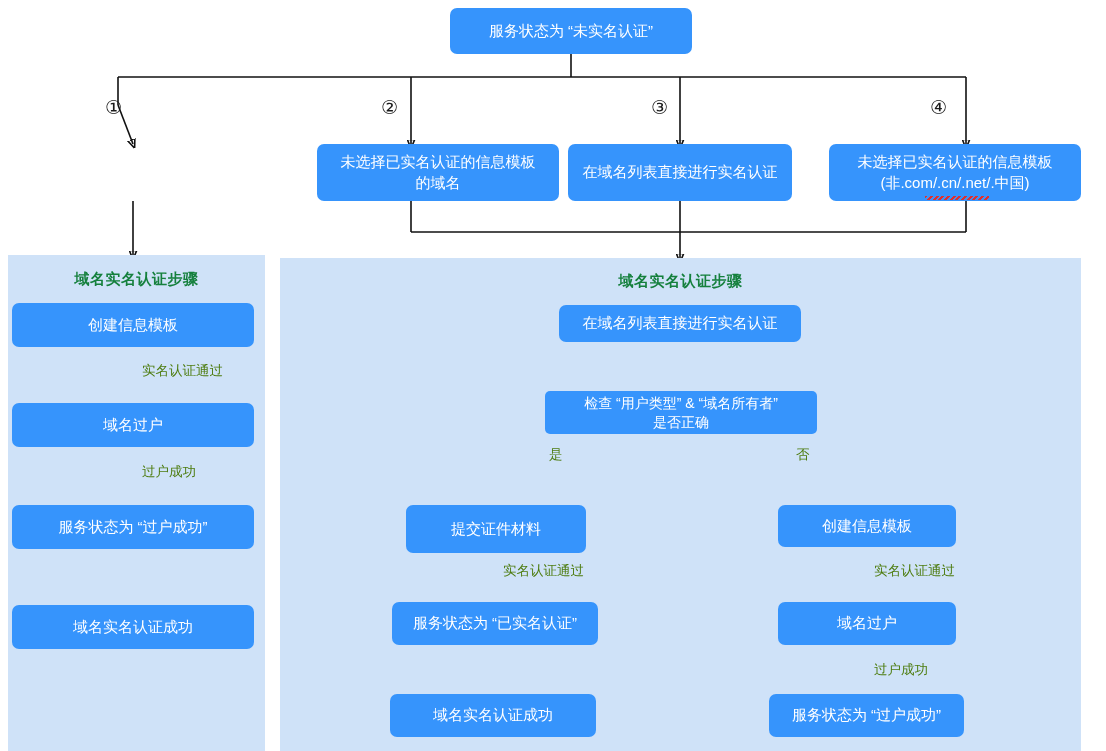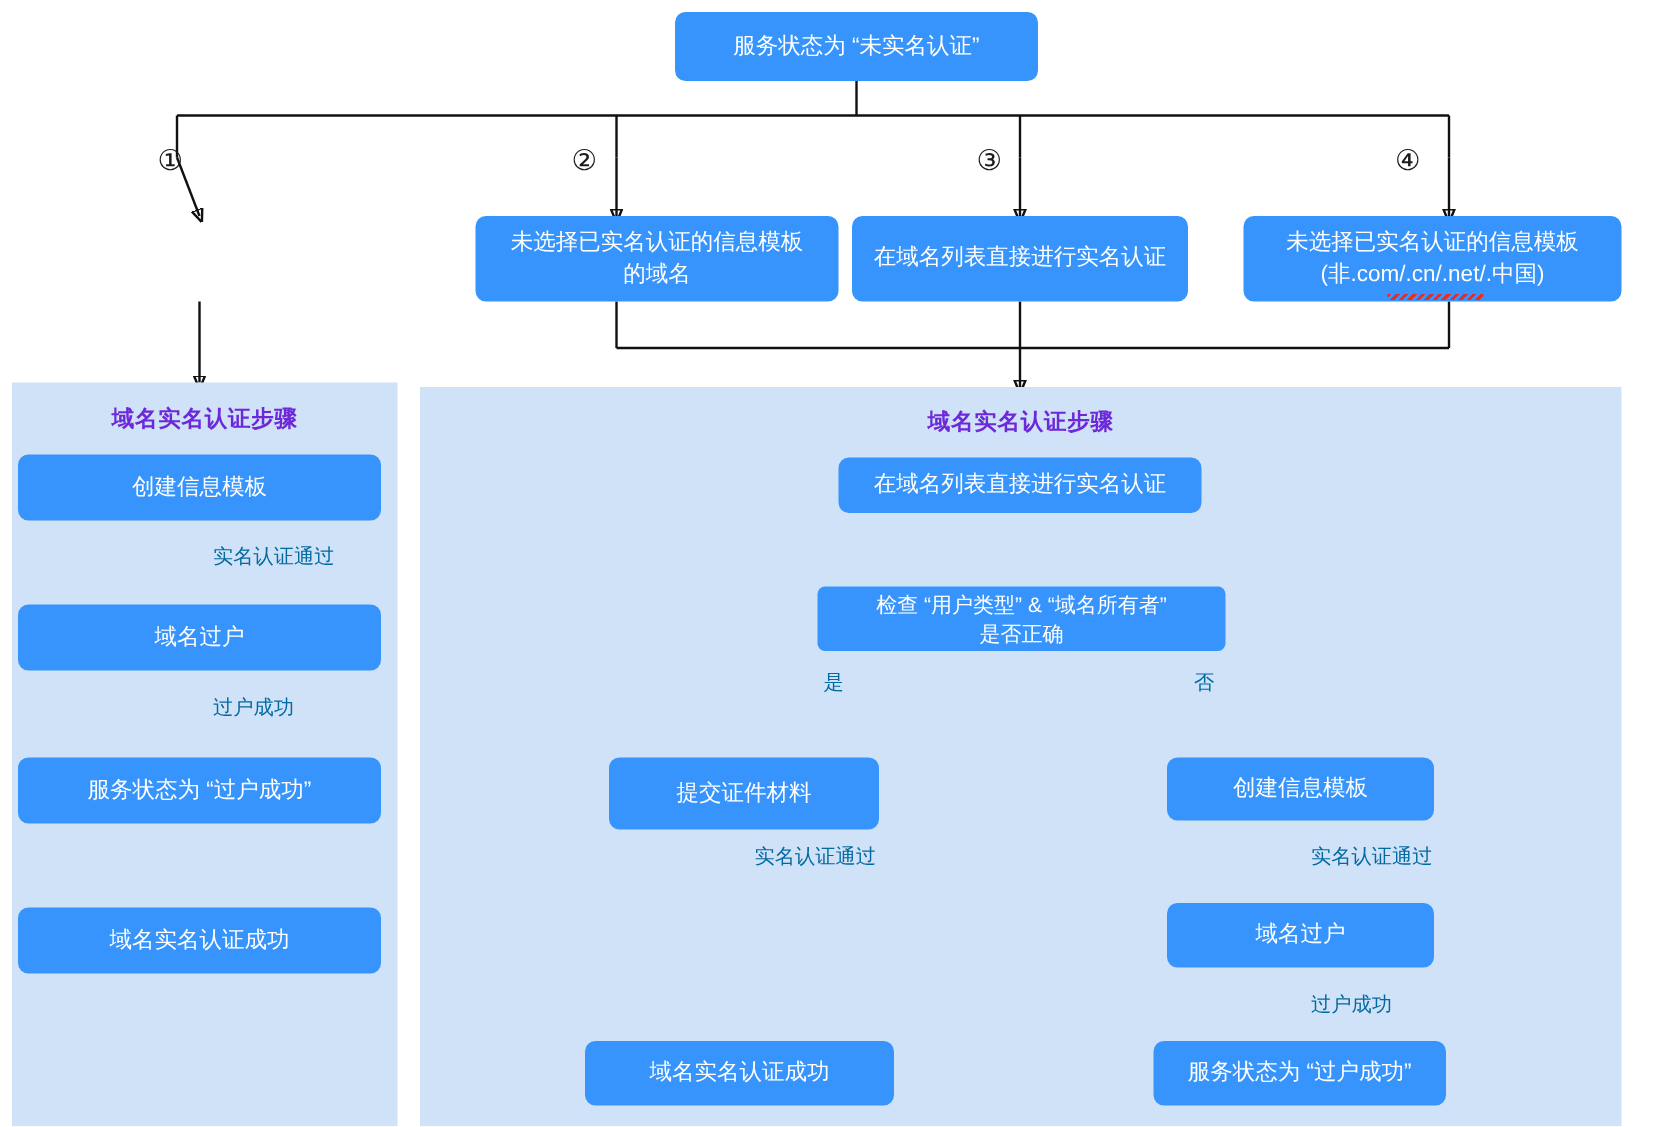--- a/index.html
+++ b/index.html
@@ -18,21 +18,21 @@
     overflow: hidden;
   }
   .panel {
     position: absolute;
     background: #cfe2f8;
   }
   .panel-title {
     position: absolute;
     font-weight: bold;
     font-size: 15px;
-    color: #6d28d9;
+    color: #15803d;
     text-align: center;
     letter-spacing: 0.5px;
     white-space: nowrap;
   }
   .node {
     position: absolute;
     background: #3694fc;
     color: #ffffff;
     border-radius: 7px;
     display: flex;
@@ -48,21 +48,21 @@
   .node.sq { border-radius: 5px; }
   .circ-num {
     position: absolute;
     font-size: 19px;
     color: #1b1b1b;
     line-height: 1;
   }
   .edge-label {
     position: absolute;
     font-size: 13.5px;
-    color: #0369a1;
+    color: #4d7c0f;
     white-space: nowrap;
   }
   svg.wires {
     position: absolute;
     left: 0; top: 0;
     width: 1106px;
     height: 751px;
     pointer-events: none;
   }
   svg.wires line, svg.wires path { stroke: #111111; stroke-width: 1.6; fill: none; }
@@ -158,20 +158,21 @@
 
   <div class="node sq" style="left:545px; top:391px; width:272px; height:43px; font-size:14px;">检查 “用户类型” &amp; “域名所有者”
 是否正确</div>
 
   <div class="edge-label" style="left:549px; top:446px;">是</div>
   <div class="edge-label" style="left:796px; top:446px;">否</div>
 
   <div class="node" style="left:406px; top:505px; width:180px; height:48px;">提交证件材料</div>
   <div class="edge-label" style="left:503px; top:562px;">实名认证通过</div>
 
+  <div class="node" style="left:392px; top:602px; width:206px; height:43px;">服务状态为 “已实名认证”</div>
 
   <div class="node" style="left:390px; top:694px; width:206px; height:43px;">域名实名认证成功</div>
 
   <div class="node" style="left:778px; top:505px; width:178px; height:42px;">创建信息模板</div>
   <div class="edge-label" style="left:874px; top:562px;">实名认证通过</div>
 
   <div class="node" style="left:778px; top:602px; width:178px; height:43px;">域名过户</div>
   <div class="edge-label" style="left:874px; top:661px;">过户成功</div>
 
   <div class="node" style="left:769px; top:694px; width:195px; height:43px;">服务状态为 “过户成功”</div>

